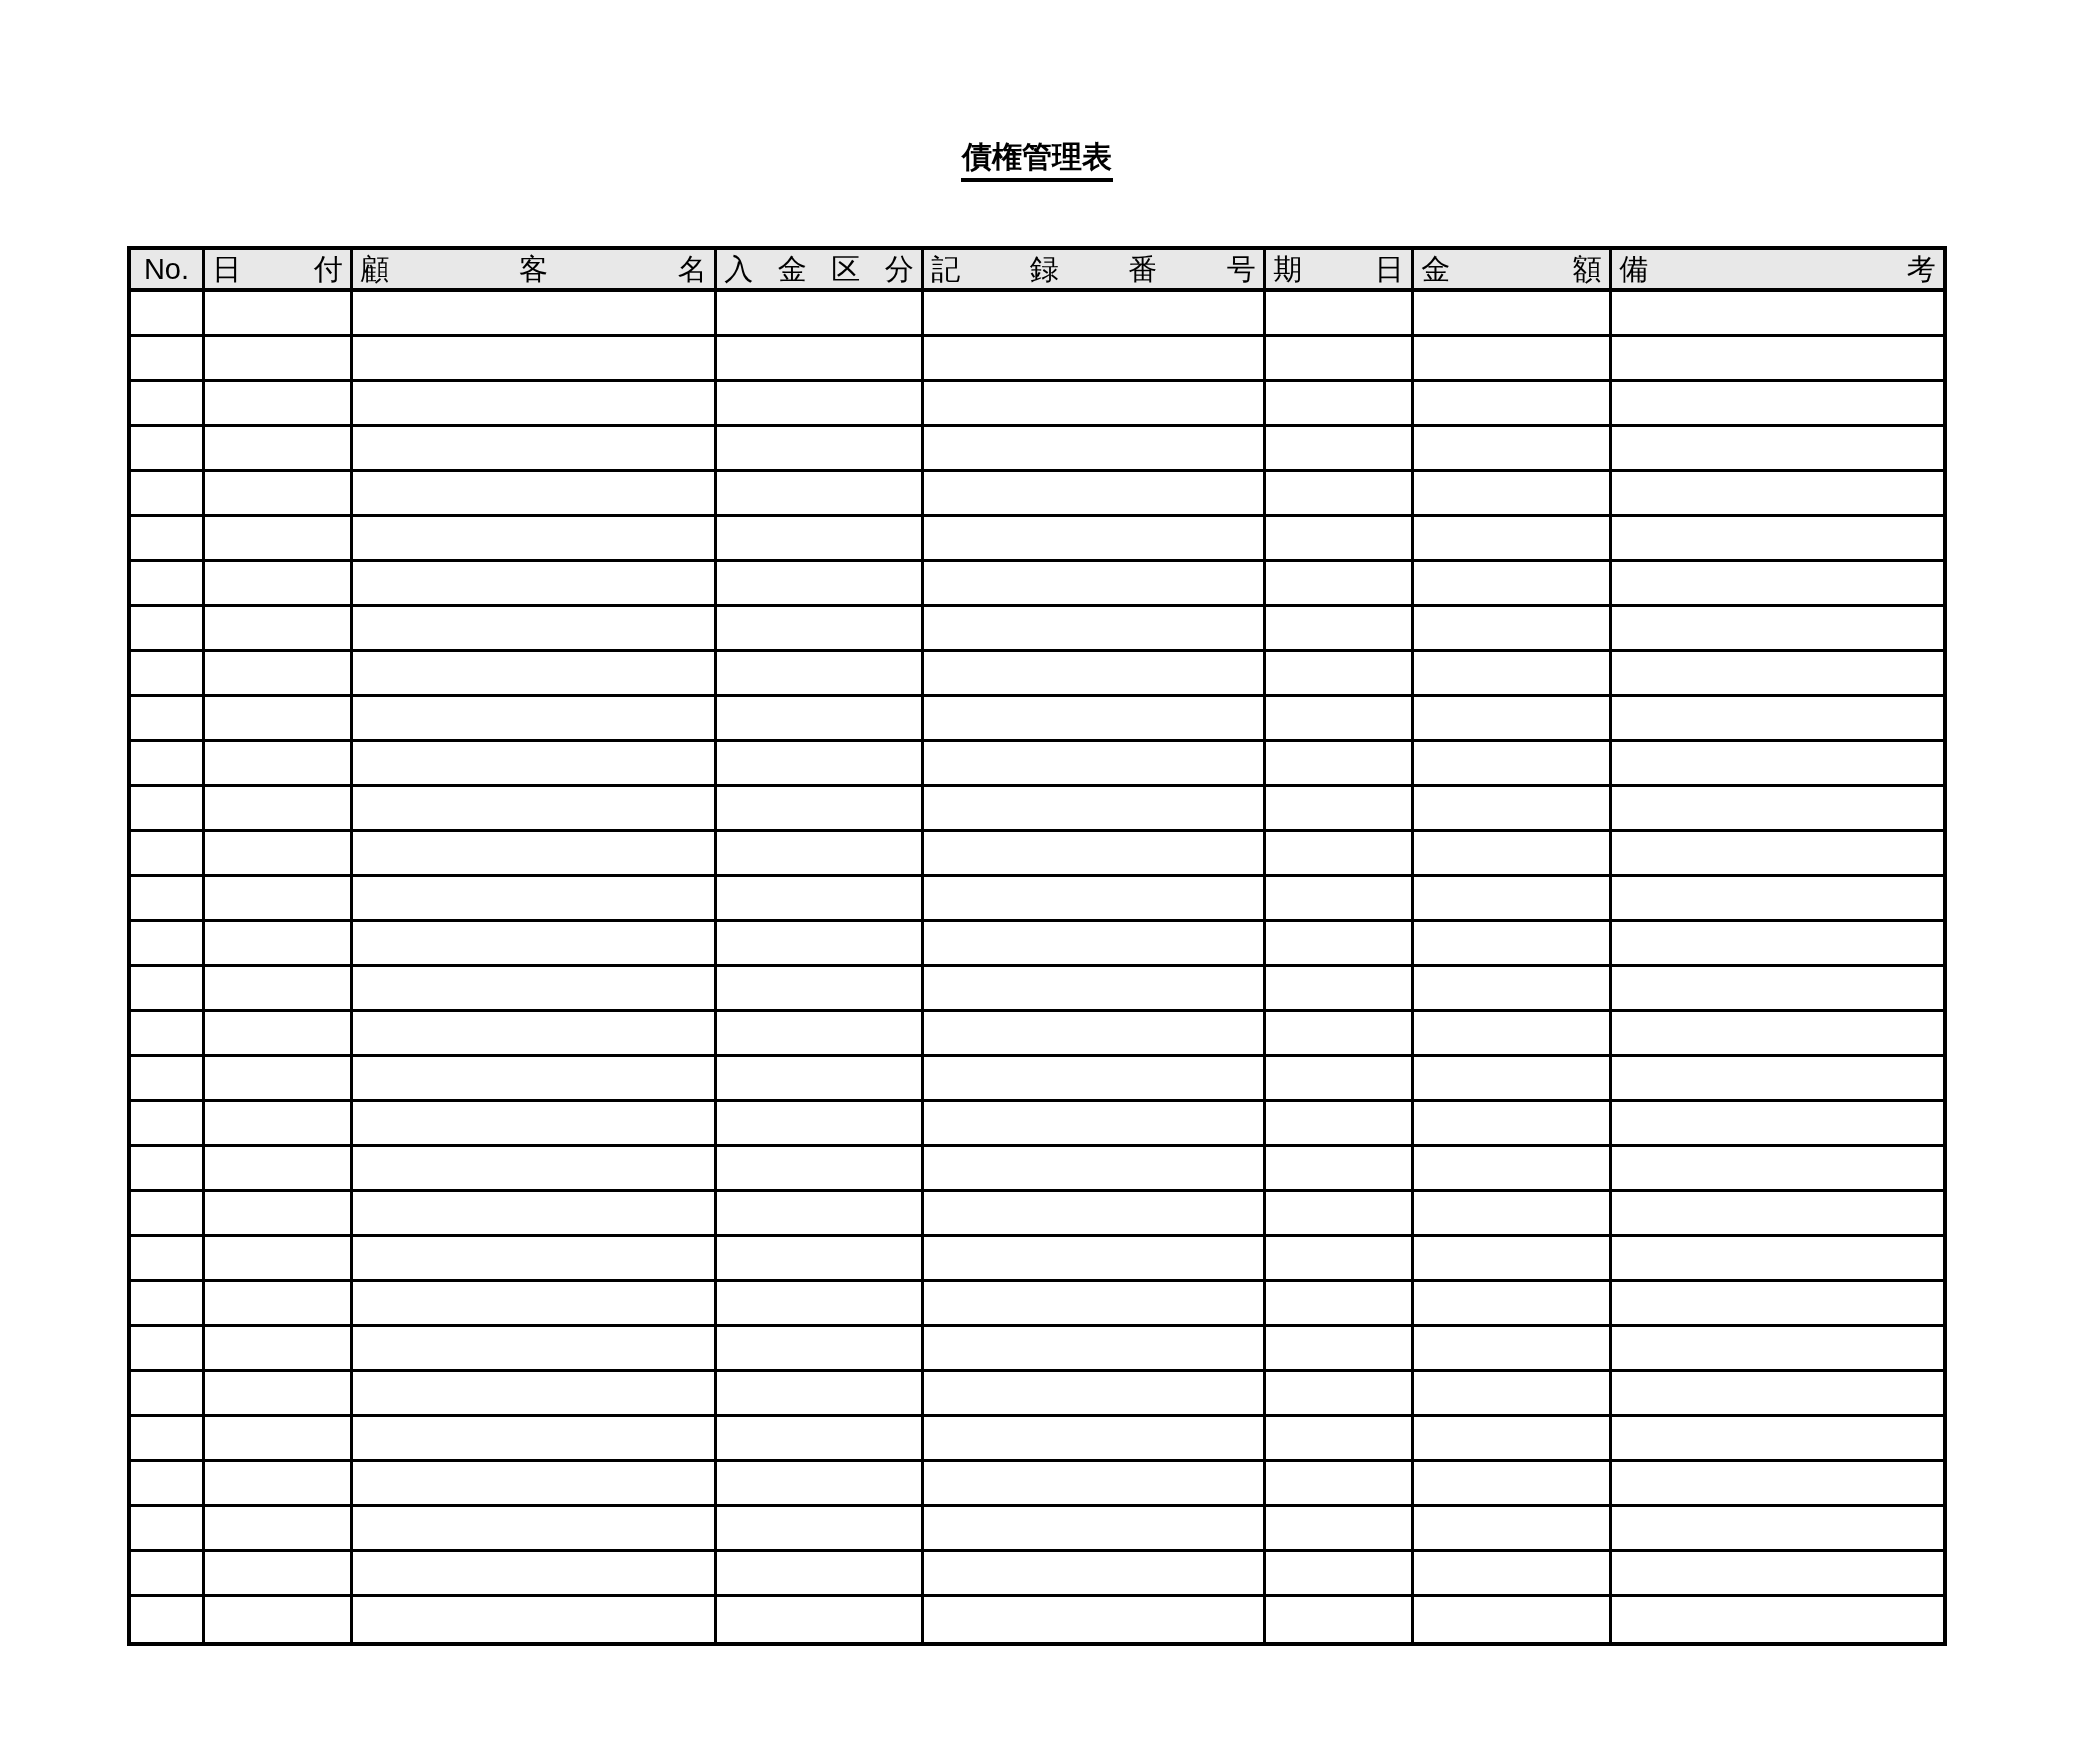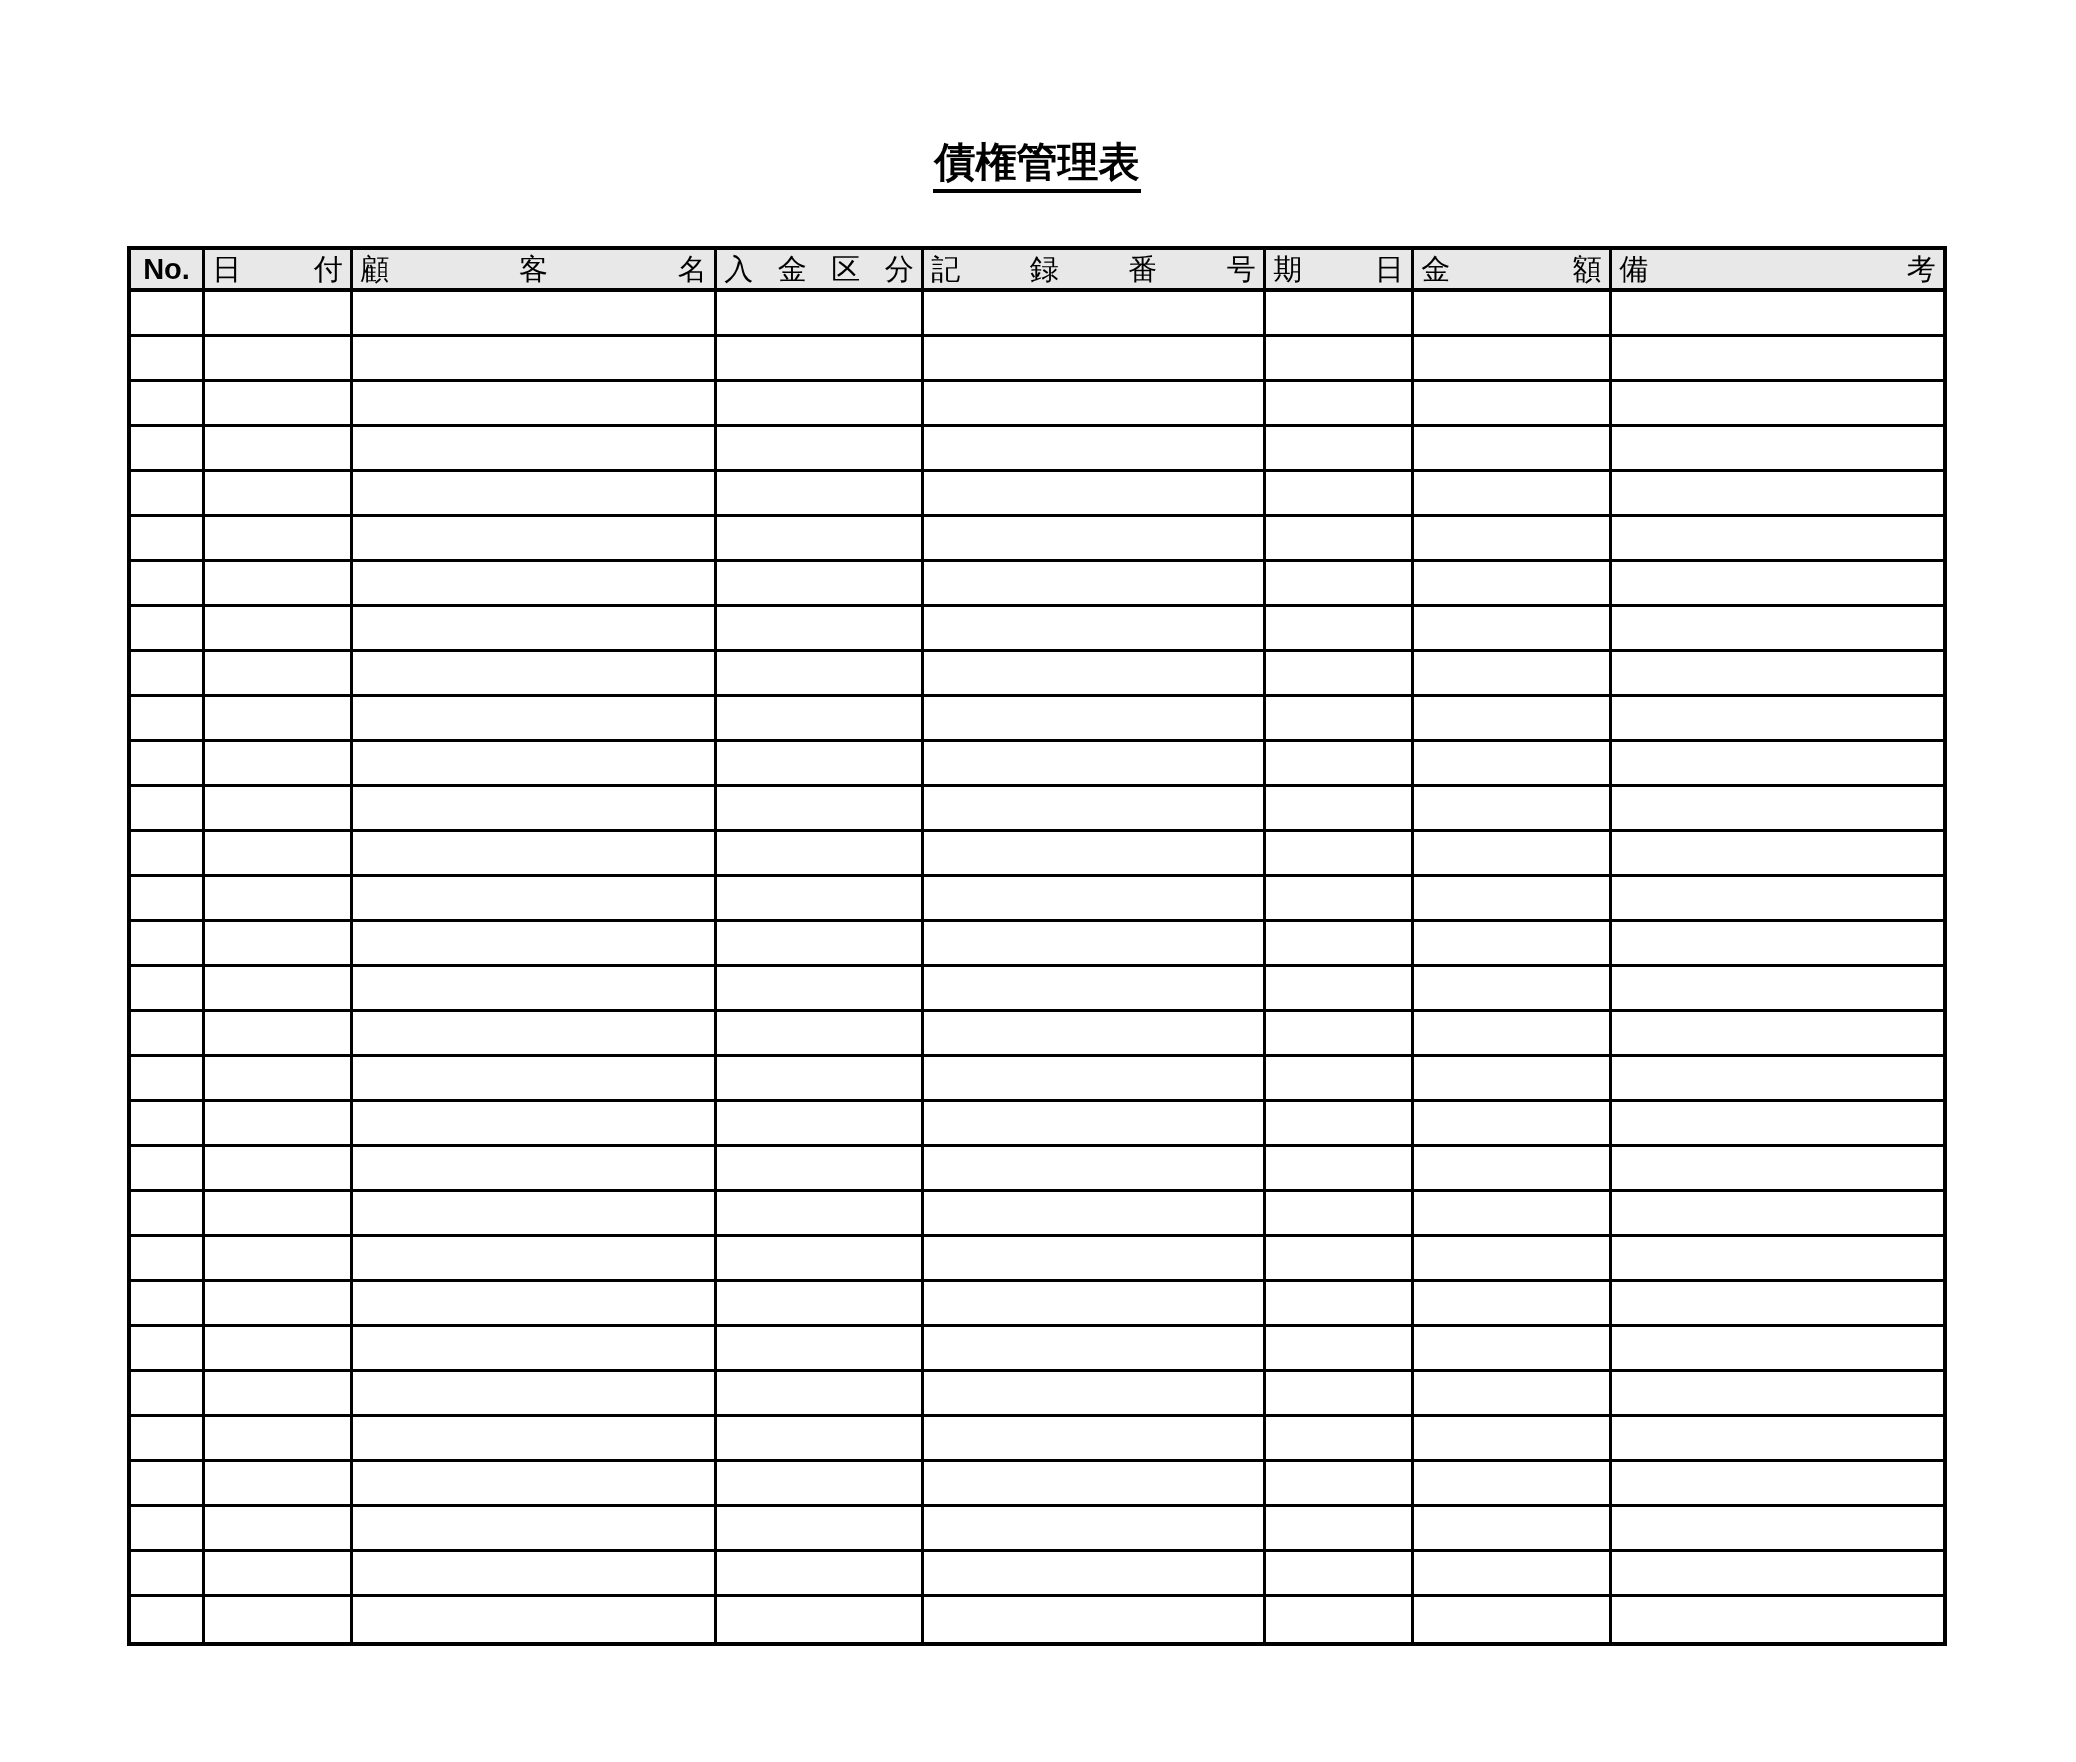--- a/index.html
+++ b/index.html
@@ -15,21 +15,21 @@
     background: #ffffff;
     overflow: hidden;
   }
   .title-wrap {
     position: absolute;
     left: 127px; top: 142px; width: 1820px;
     text-align: center;
   }
   .doc-title {
     display: inline-block;
-    font-size: 41px;
+    font-size: 30px;
     font-weight: bold;
     line-height: 1.0;
     letter-spacing: 0px;
     padding: 0 1.2px 5.5px 1.2px;
     border-bottom: 4.3px solid #000000;
     white-space: nowrap;
   }
   .grid-table {
     position: absolute;
     left: 127px; top: 246px; width: 1820px;
@@ -47,21 +47,21 @@
     height: 45px;
     border-bottom: 3.1px solid #000000;
     background: #ffffff;
   }
   .row:last-child { border-bottom: none; }
   .cell {
     border-left: 3.1px solid #000000;
     height: 100%;
     overflow: hidden;
   }
-  .cell:first-child { border-left: none; font-weight: bold; }
+  .cell:first-child { border-left: none; }
   .hcell {
     display: flex;
     align-items: center;
     font-size: 29px;
     line-height: 1;
     color: #000000;
   }
   .hcell.center { justify-content: center; }
   .hcell .dist {
     display: flex;

